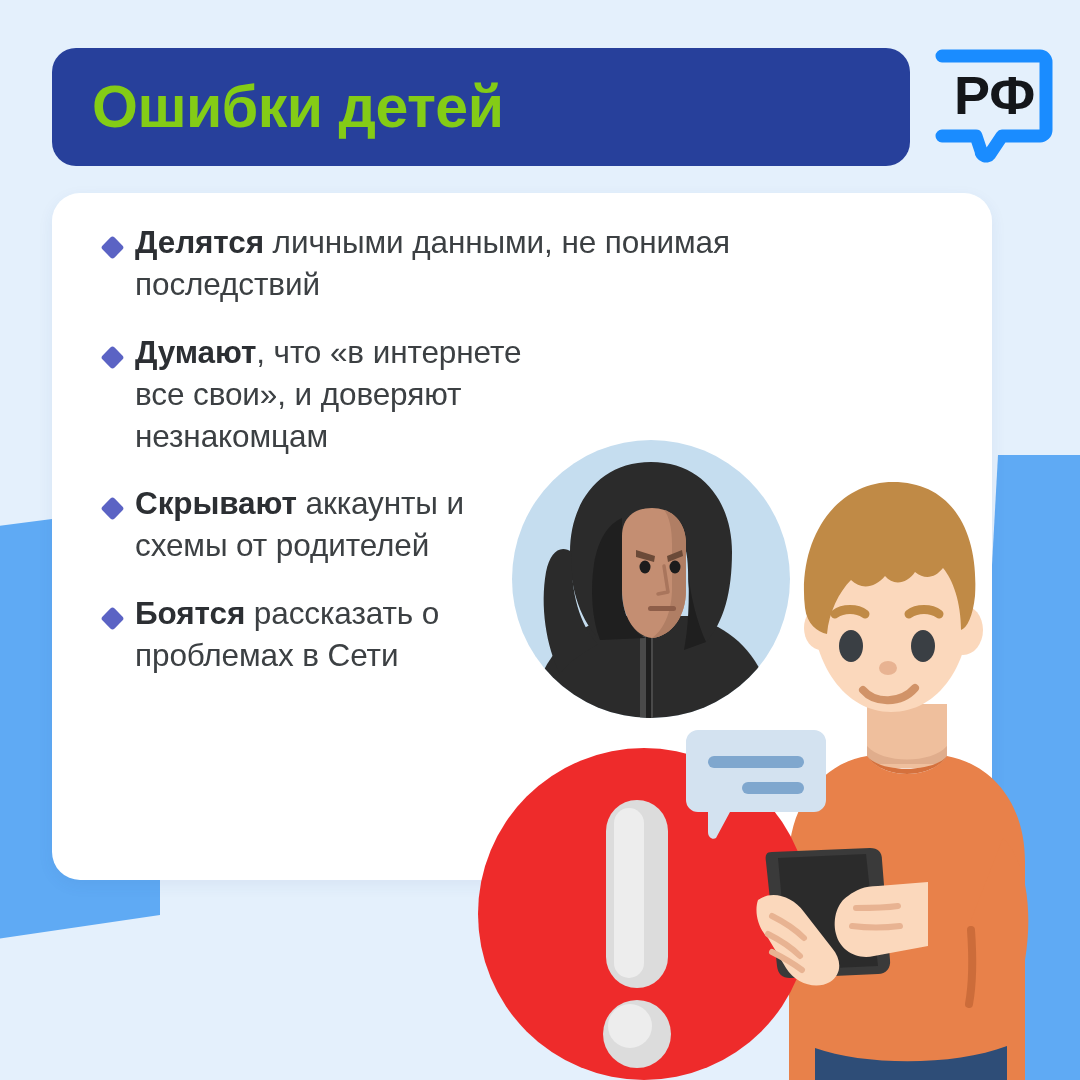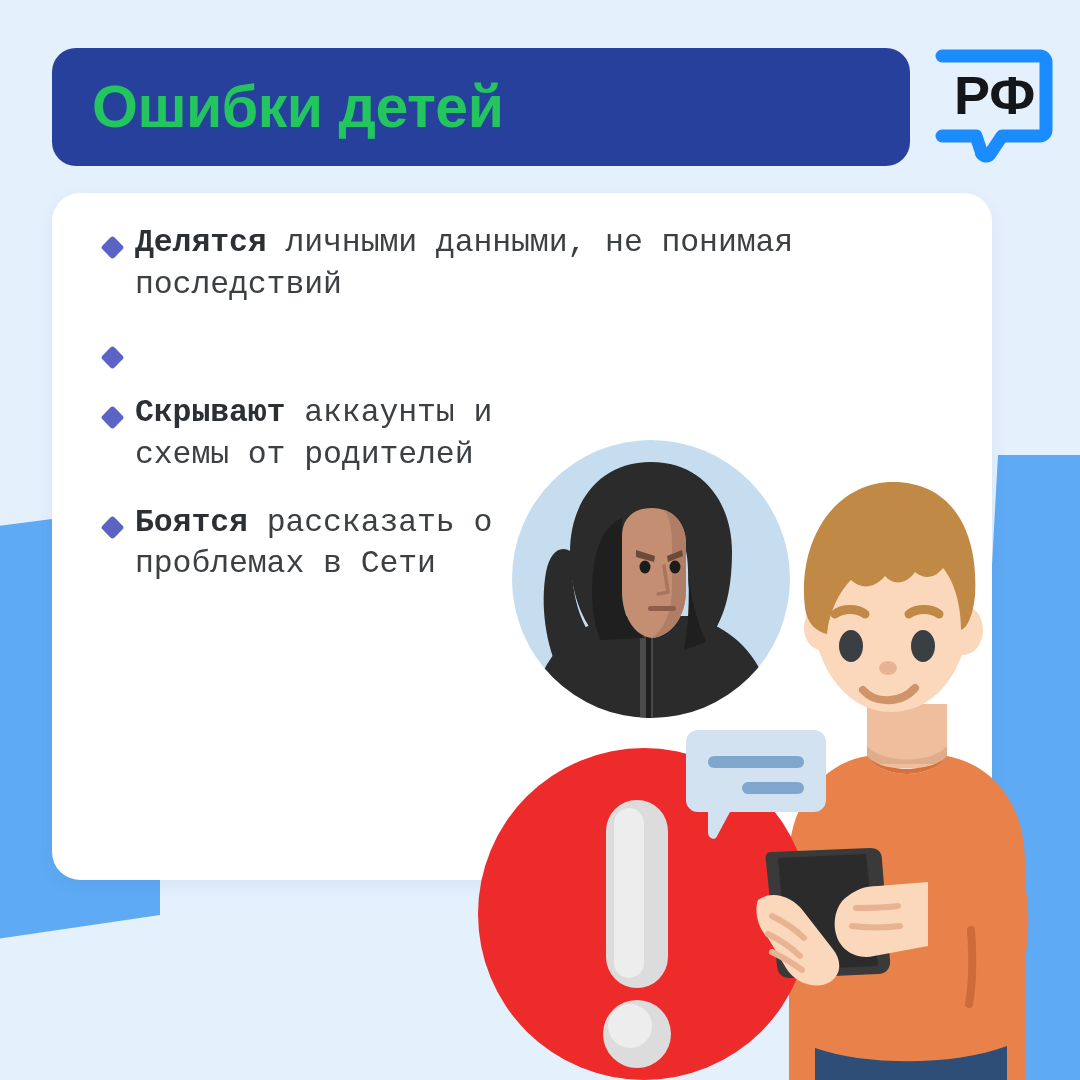--- a/index.html
+++ b/index.html
@@ -25,21 +25,21 @@
     clip-path:polygon(34px 0, 120px 0, 120px 625px, 0 625px);
   }
 
   
   .banner{
     position:absolute;left:52px;top:48px;width:858px;height:118px;
     background:#27409B;border-radius:24px;
     display:flex;align-items:center;
   }
   .banner-title{
-    color:#22c55e;font-size:59px;font-weight:700;letter-spacing:-0.5px;
+    color:#84cc16;font-size:59px;font-weight:700;letter-spacing:-0.5px;
     margin-left:40px;line-height:1;white-space:nowrap;
   }
 
   
   .logo{position:absolute;left:928px;top:44px;width:128px;height:126px;}
   .logo svg{display:block;width:128px;height:126px;}
 
   
   .card{
     position:absolute;left:52px;top:193px;width:940px;height:687px;
@@ -52,21 +52,21 @@
   .item{display:flex;align-items:flex-start;margin-bottom:26px;}
   .item:last-child{margin-bottom:16px;}
   .diamond{
     flex:0 0 auto;width:17px;height:17px;margin-top:17px;margin-right:14px;
     background:#5B63C4;
     border-radius:3px;
     transform:rotate(45deg);
   }
   .txt{
     font-size:31.5px;line-height:1.33;color:#3C4043;
-    font-family:Liberation Mono, monospace;
+    font-family:Liberation Sans, sans-serif;
     letter-spacing:-0.1px;
   }
   .txt b{font-weight:700;color:#2C2F33;}
   .w1{max-width:760px;}
   .w2{max-width:760px;}
   .w3{max-width:400px;}
   .w4{max-width:400px;}
   .w5{max-width:400px;}
 
   
@@ -104,20 +104,23 @@
     <div class="item">
       <span class="diamond"></span>
       <div class="txt w1">
         <b>Делятся</b><span> личными данными, не понимая последствий</span>
       </div>
     </div>
 
 
     <div class="item">
       <span class="diamond"></span>
+      <div class="txt w3">
+        <b>Думают</b><span>, что «в интернете все свои», и доверяют незнакомцам</span>
+      </div>
     </div>
 
     <div class="item">
       <span class="diamond"></span>
       <div class="txt w4">
         <b>Скрывают</b><span> аккаунты и схемы от родителей</span>
       </div>
     </div>
 
     <div class="item">

